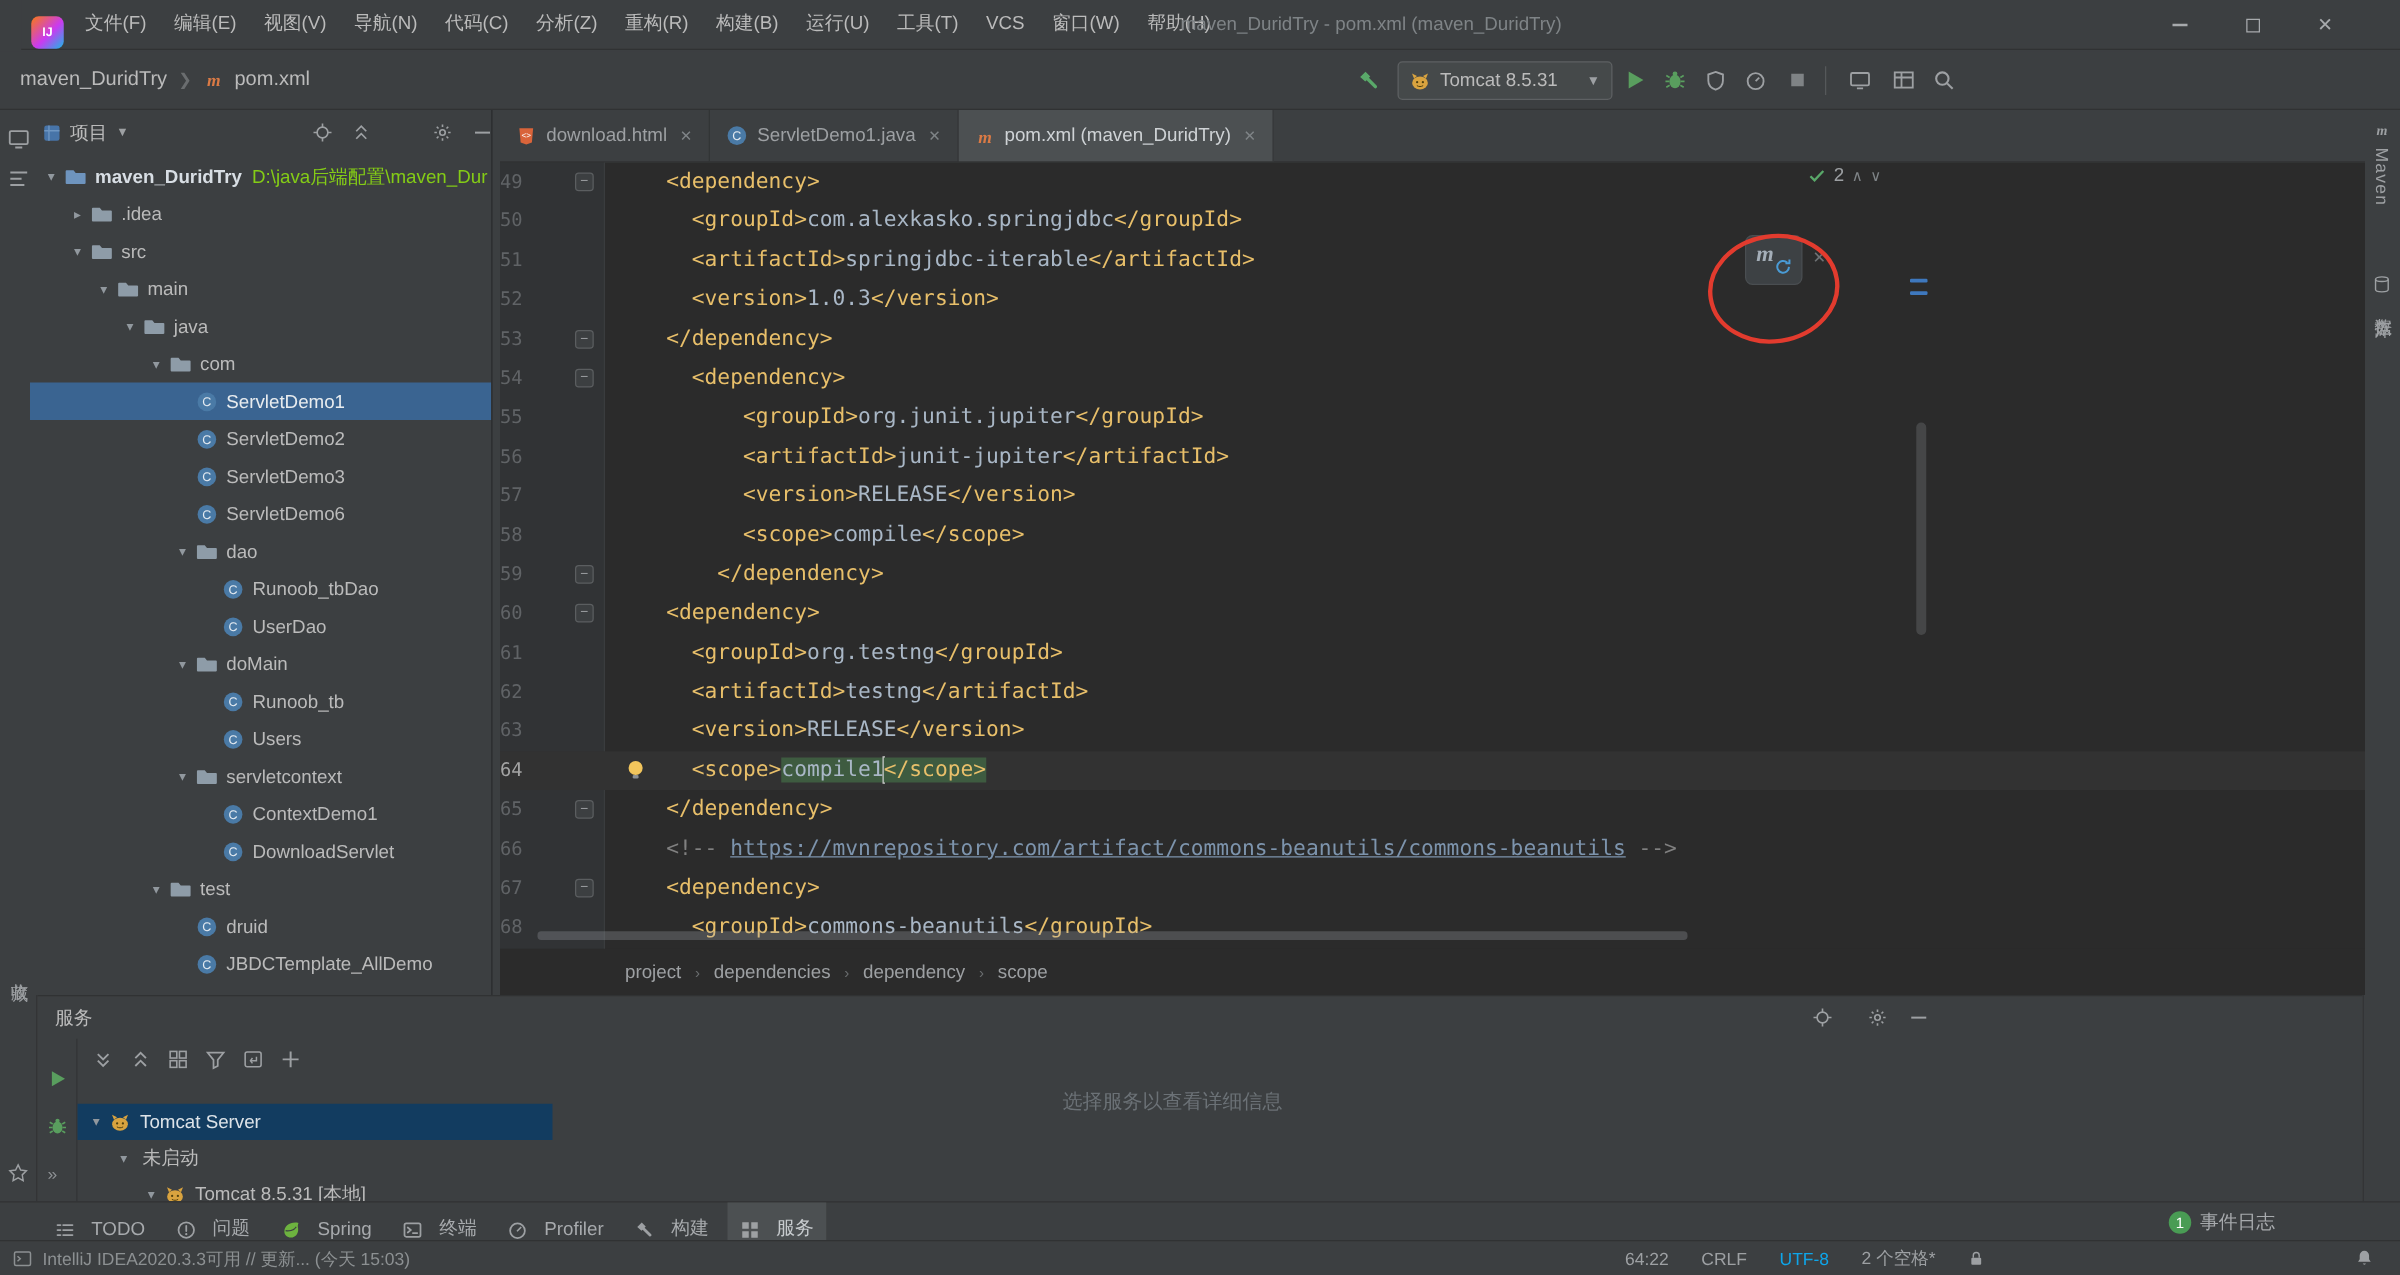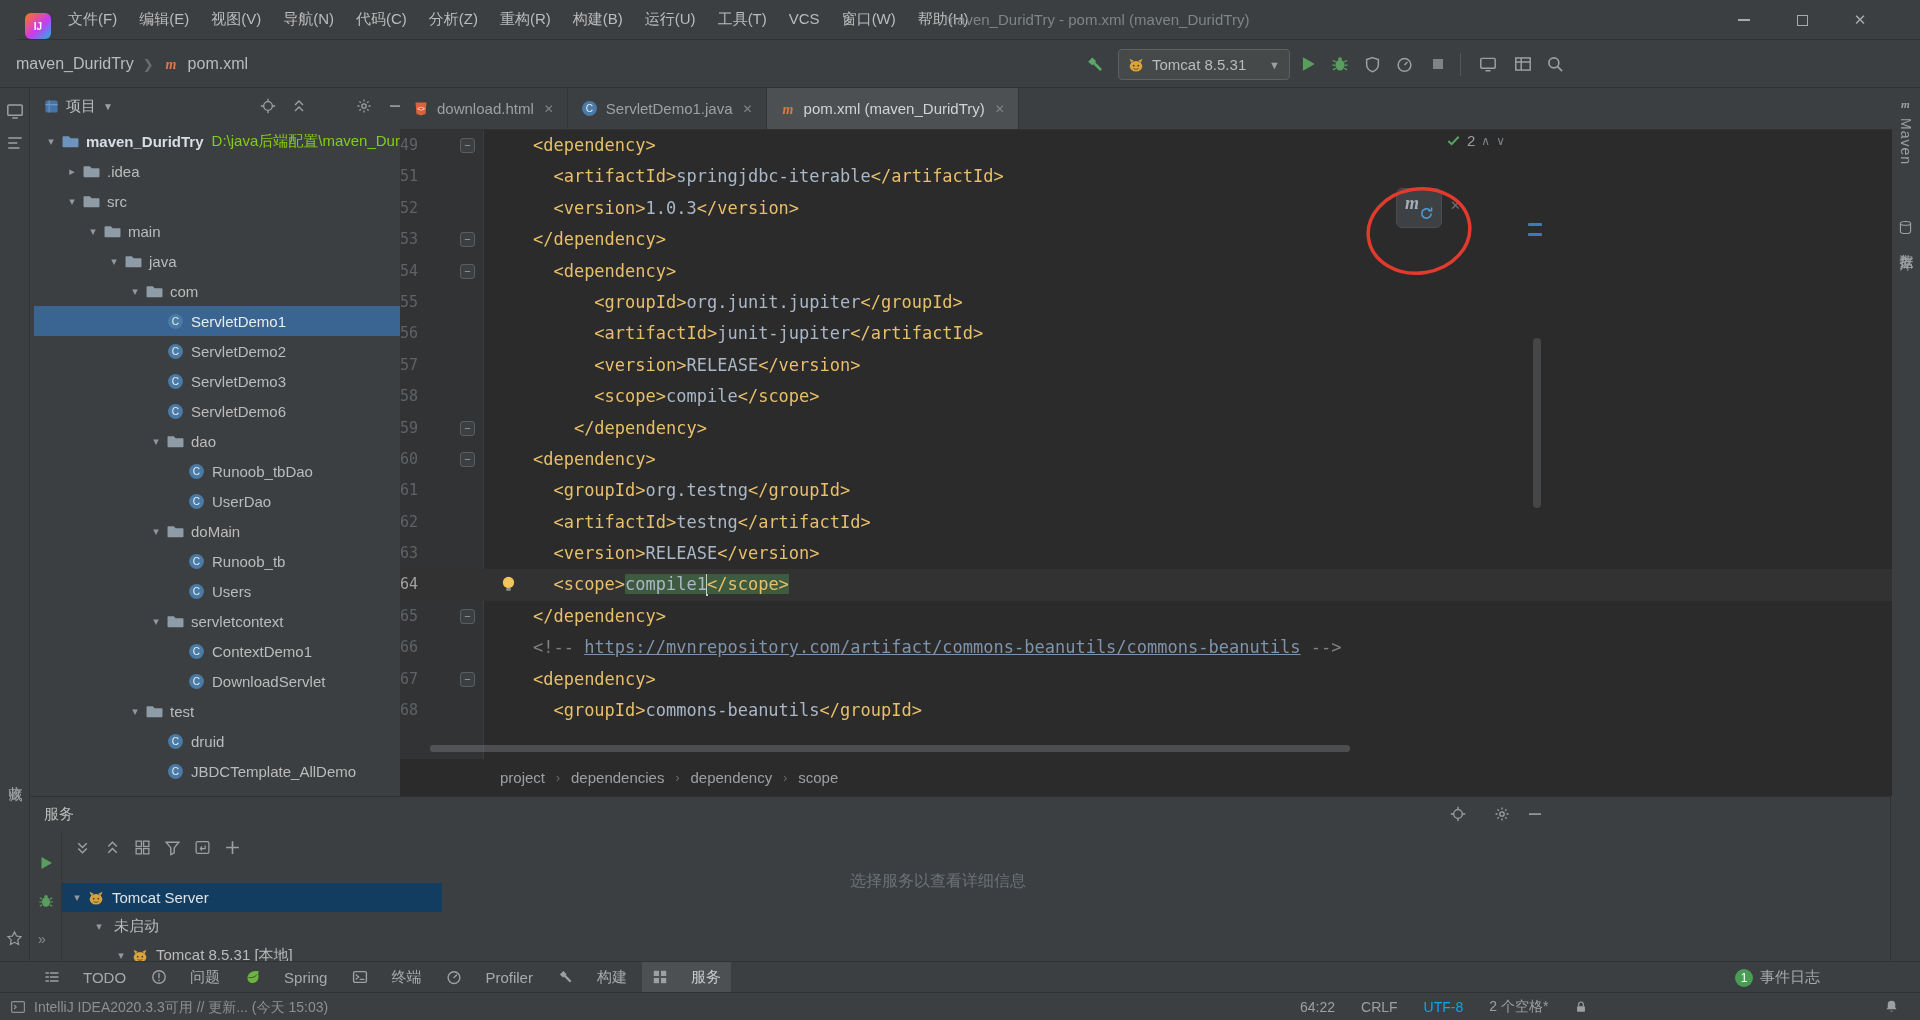--- a/index.html
+++ b/index.html
@@ -27,21 +27,21 @@
 #run-combo .caret{margin-left:auto;color:#9DA0A3;font-size:11px}
 .tool-sep{position:absolute;left:1460px;top:12px;width:1px;height:23px;background:#55585A}
 
 
 #left-stripe{position:absolute;left:0;top:88px;width:30px;height:873px;background:#3C3F41;border-right:1px solid #303233}
 #right-stripe{position:absolute;left:1890px;top:88px;width:30px;height:873px;background:#3C3F41;border-left:1px solid #303233}
 .stripe-icon{position:absolute;left:6px;width:18px;height:18px}
 .vtext{writing-mode:vertical-rl;text-orientation:mixed;font-size:14px;color:#9DA0A3;letter-spacing:1px;position:absolute;left:7px}
 
 
-#project-panel{position:absolute;left:34px;top:88px;width:370px;height:708px;background:#3C3F41;border-right:1px solid #282B2C;overflow:hidden}
+#project-panel{position:absolute;left:24px;top:88px;width:370px;height:708px;background:#3C3F41;border-right:1px solid #282B2C;overflow:hidden}
 #project-header{position:absolute;left:0;top:0;width:100%;height:36px;display:flex;align-items:center;padding-left:10px;gap:7px}
 #project-header .hicon{position:absolute;top:10px;width:16px;height:16px}
 #project-tree{position:absolute;left:0;top:38px;width:100%}
 .t-row{height:30px;display:flex;align-items:center;font-size:15px;color:#BBBBBB;white-space:nowrap;overflow:hidden}
 .t-row.selected{background:#3A6491;color:#E8ECEF}
 .t-chev{width:18px;flex:0 0 18px;font-size:11px;color:#91989E;text-align:center}
 .t-icon{width:20px;flex:0 0 20px;display:flex;justify-content:center}
 .t-label{margin-left:6px}
 .t-path{color:#84cc16;margin-left:8px}
 
@@ -88,21 +88,21 @@
 #svc-vtools .vicon{position:absolute;left:8px;width:16px;height:16px}
 #svc-htools{position:absolute;left:32px;top:34px;height:32px;display:flex;align-items:center;gap:13px;padding-left:12px}
 #svc-htools .hticon{width:17px;height:17px}
 #svc-tree{position:absolute;left:32px;top:86px;width:380px}
 .s-row{height:29px;display:flex;align-items:center;font-size:15px;color:#BBBBBB;white-space:nowrap}
 .s-row.selected{background:#123C60;color:#DDE3E8}
 #svc-empty{position:absolute;left:820px;top:74px;font-size:16px;color:#6B7176}
 
 
 #bottom-bar{position:absolute;left:0;top:961px;width:1920px;height:31px;background:#3C3F41;border-top:1px solid #303233;display:flex;align-items:center;padding-left:34px;gap:5px}
-.tool-btn{display:flex;align-items:center;gap:23px;padding:0 10px;height:30px;font-size:15px;color:#A7AAAD}
+.tool-btn{display:flex;align-items:flex-end;gap:13px;padding:0 10px;height:30px;font-size:15px;color:#A7AAAD}
 .tool-btn.active{background:#4C5052;color:#C7CBCE}
 #event-log{position:absolute;left:1735px;top:0;height:31px;display:flex;align-items:center;gap:7px;font-size:15px;color:#A7AAAD}
 #event-badge{width:18px;height:18px;border-radius:50%;background:#499C54;color:#fff;font-size:12px;display:flex;align-items:center;justify-content:center}
 
 
 #status-bar{position:absolute;left:0;top:992px;width:1920px;height:28px;background:#3C3F41;border-top:1px solid #303233;font-size:14px;color:#8C9092}
 #status-msg{position:absolute;left:34px;top:0;line-height:28px;white-space:nowrap}
 #status-left-icon{position:absolute;left:10px;top:6px}
 #status-right{position:absolute;left:1300px;top:0;height:28px;display:flex;align-items:center;gap:26px;color:#9DA0A3}
 #status-right .dim{color:#0ea5e9}
@@ -541,20 +541,24 @@
         </div>
       </div>
     <div id="gutter-bg"></div>
     <div id="code-lines">
         <div class="code-line">
           <span class="lnum">49</span>
           <span class="foldm">−</span>
           <span class="ctext">    <span class="s-tag">&lt;dependency&gt;</span></span>
         </div>
         <div class="code-line">
+          <span class="lnum">50</span>
+          <span class="ctext">      <span class="s-tag">&lt;groupId&gt;</span><span class="s-txt">com.alexkasko.springjdbc</span><span class="s-tag">&lt;/groupId&gt;</span></span>
+        </div>
+        <div class="code-line">
           <span class="lnum">51</span>
           <span class="ctext">      <span class="s-tag">&lt;artifactId&gt;</span><span class="s-txt">springjdbc-iterable</span><span class="s-tag">&lt;/artifactId&gt;</span></span>
         </div>
         <div class="code-line">
           <span class="lnum">52</span>
           <span class="ctext">      <span class="s-tag">&lt;version&gt;</span><span class="s-txt">1.0.3</span><span class="s-tag">&lt;/version&gt;</span></span>
         </div>
         <div class="code-line">
           <span class="lnum">53</span>
           <span class="foldm">−</span>

